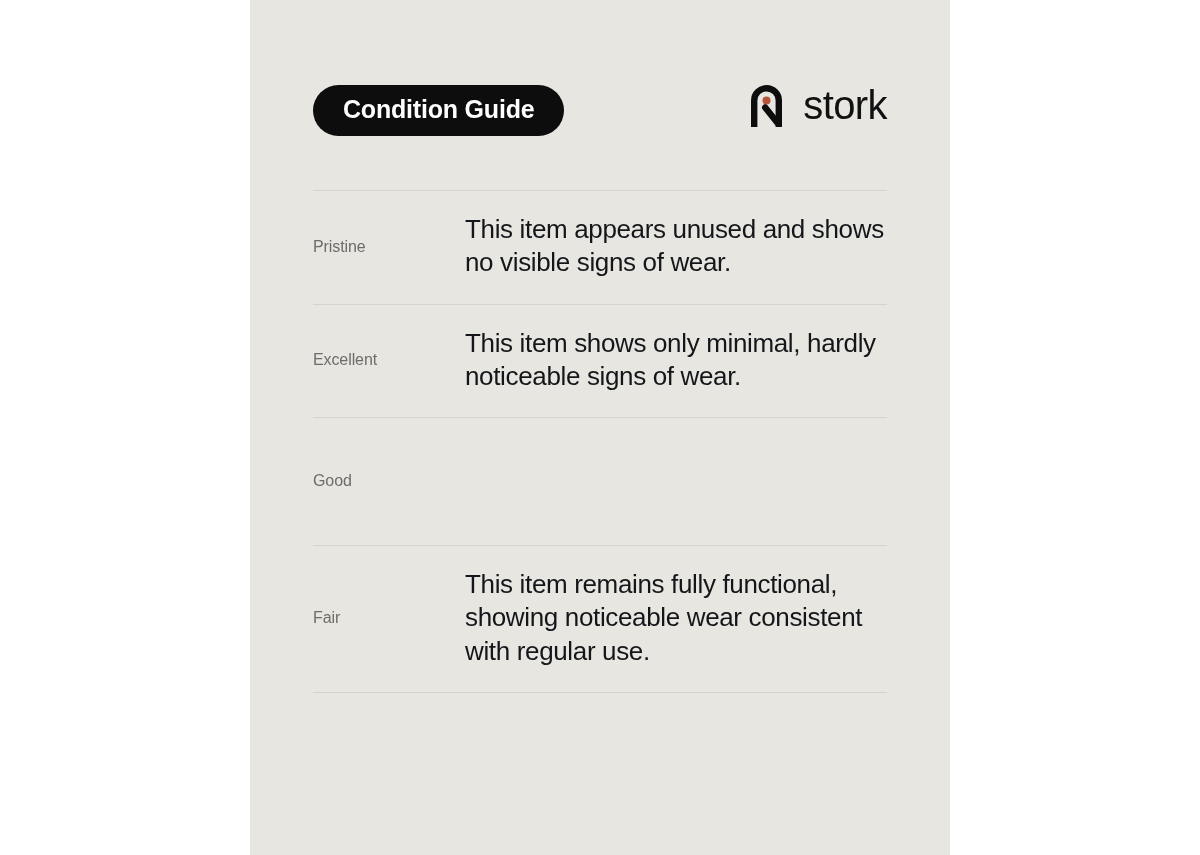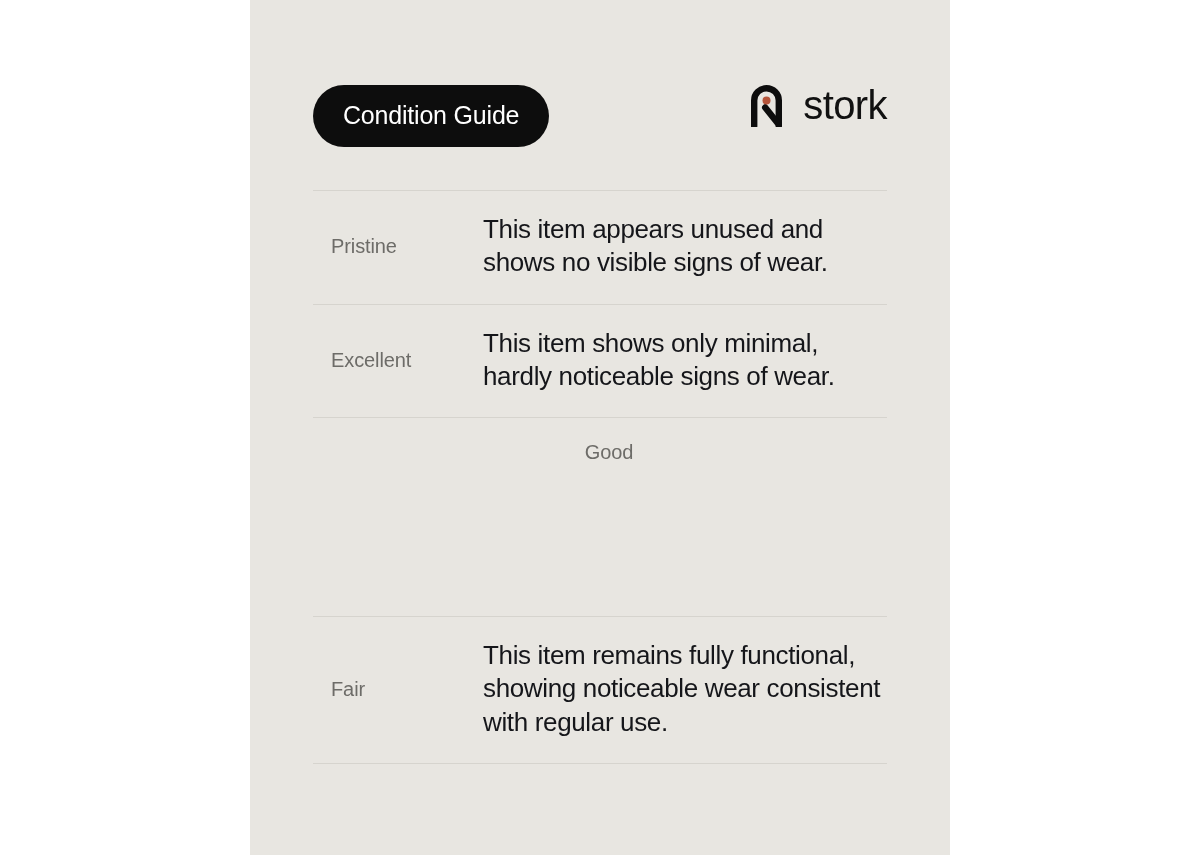--- a/index.html
+++ b/index.html
@@ -46,24 +46,24 @@
 
   .pill-badge {
     display: inline-flex;
     align-items: center;
     justify-content: center;
     background: #0d0d0d;
     color: #ffffff;
     border-radius: 999px;
     padding: 13px 30px 15px 30px;
     font-size: 25px;
-    font-weight: normal;
+    font-weight: bold;
     letter-spacing: -0.2px;
     line-height: 1;
-    height: 62px;
+    height: 51px;
     box-sizing: border-box;
     align-self: flex-start;
     cursor: pointer;
   }
 
   .brand {
     display: flex;
     align-items: center;
     gap: 18px;
     align-self: flex-start;
@@ -98,31 +98,30 @@
 
   .guide-row {
     display: flex;
     align-items: center;
     padding: 22px 0 24px 0;
     box-sizing: border-box;
   }
 
   .row-pristine   { min-height: 94px; }
   .row-excellent  { min-height: 94px; }
-  .row-good       { min-height: 127px; flex-direction: column; }
+  .row-good       { min-height: 127px; }
   .row-fair       { min-height: 127px; }
 
   .guide-label {
     flex: 0 0 152px;
-    font-size: 20px;
+    font-size: 16px;
     color: #6d6c68;
     letter-spacing: -0.1px;
     line-height: 1.2;
     font-weight: normal;
-    margin-left: 18px;
   }
 
   .guide-desc {
     flex: 1 1 auto;
     font-size: 26px;
     color: #15161a;
     line-height: 1.28;
     letter-spacing: -0.35px;
     max-width: 420px;
   }

